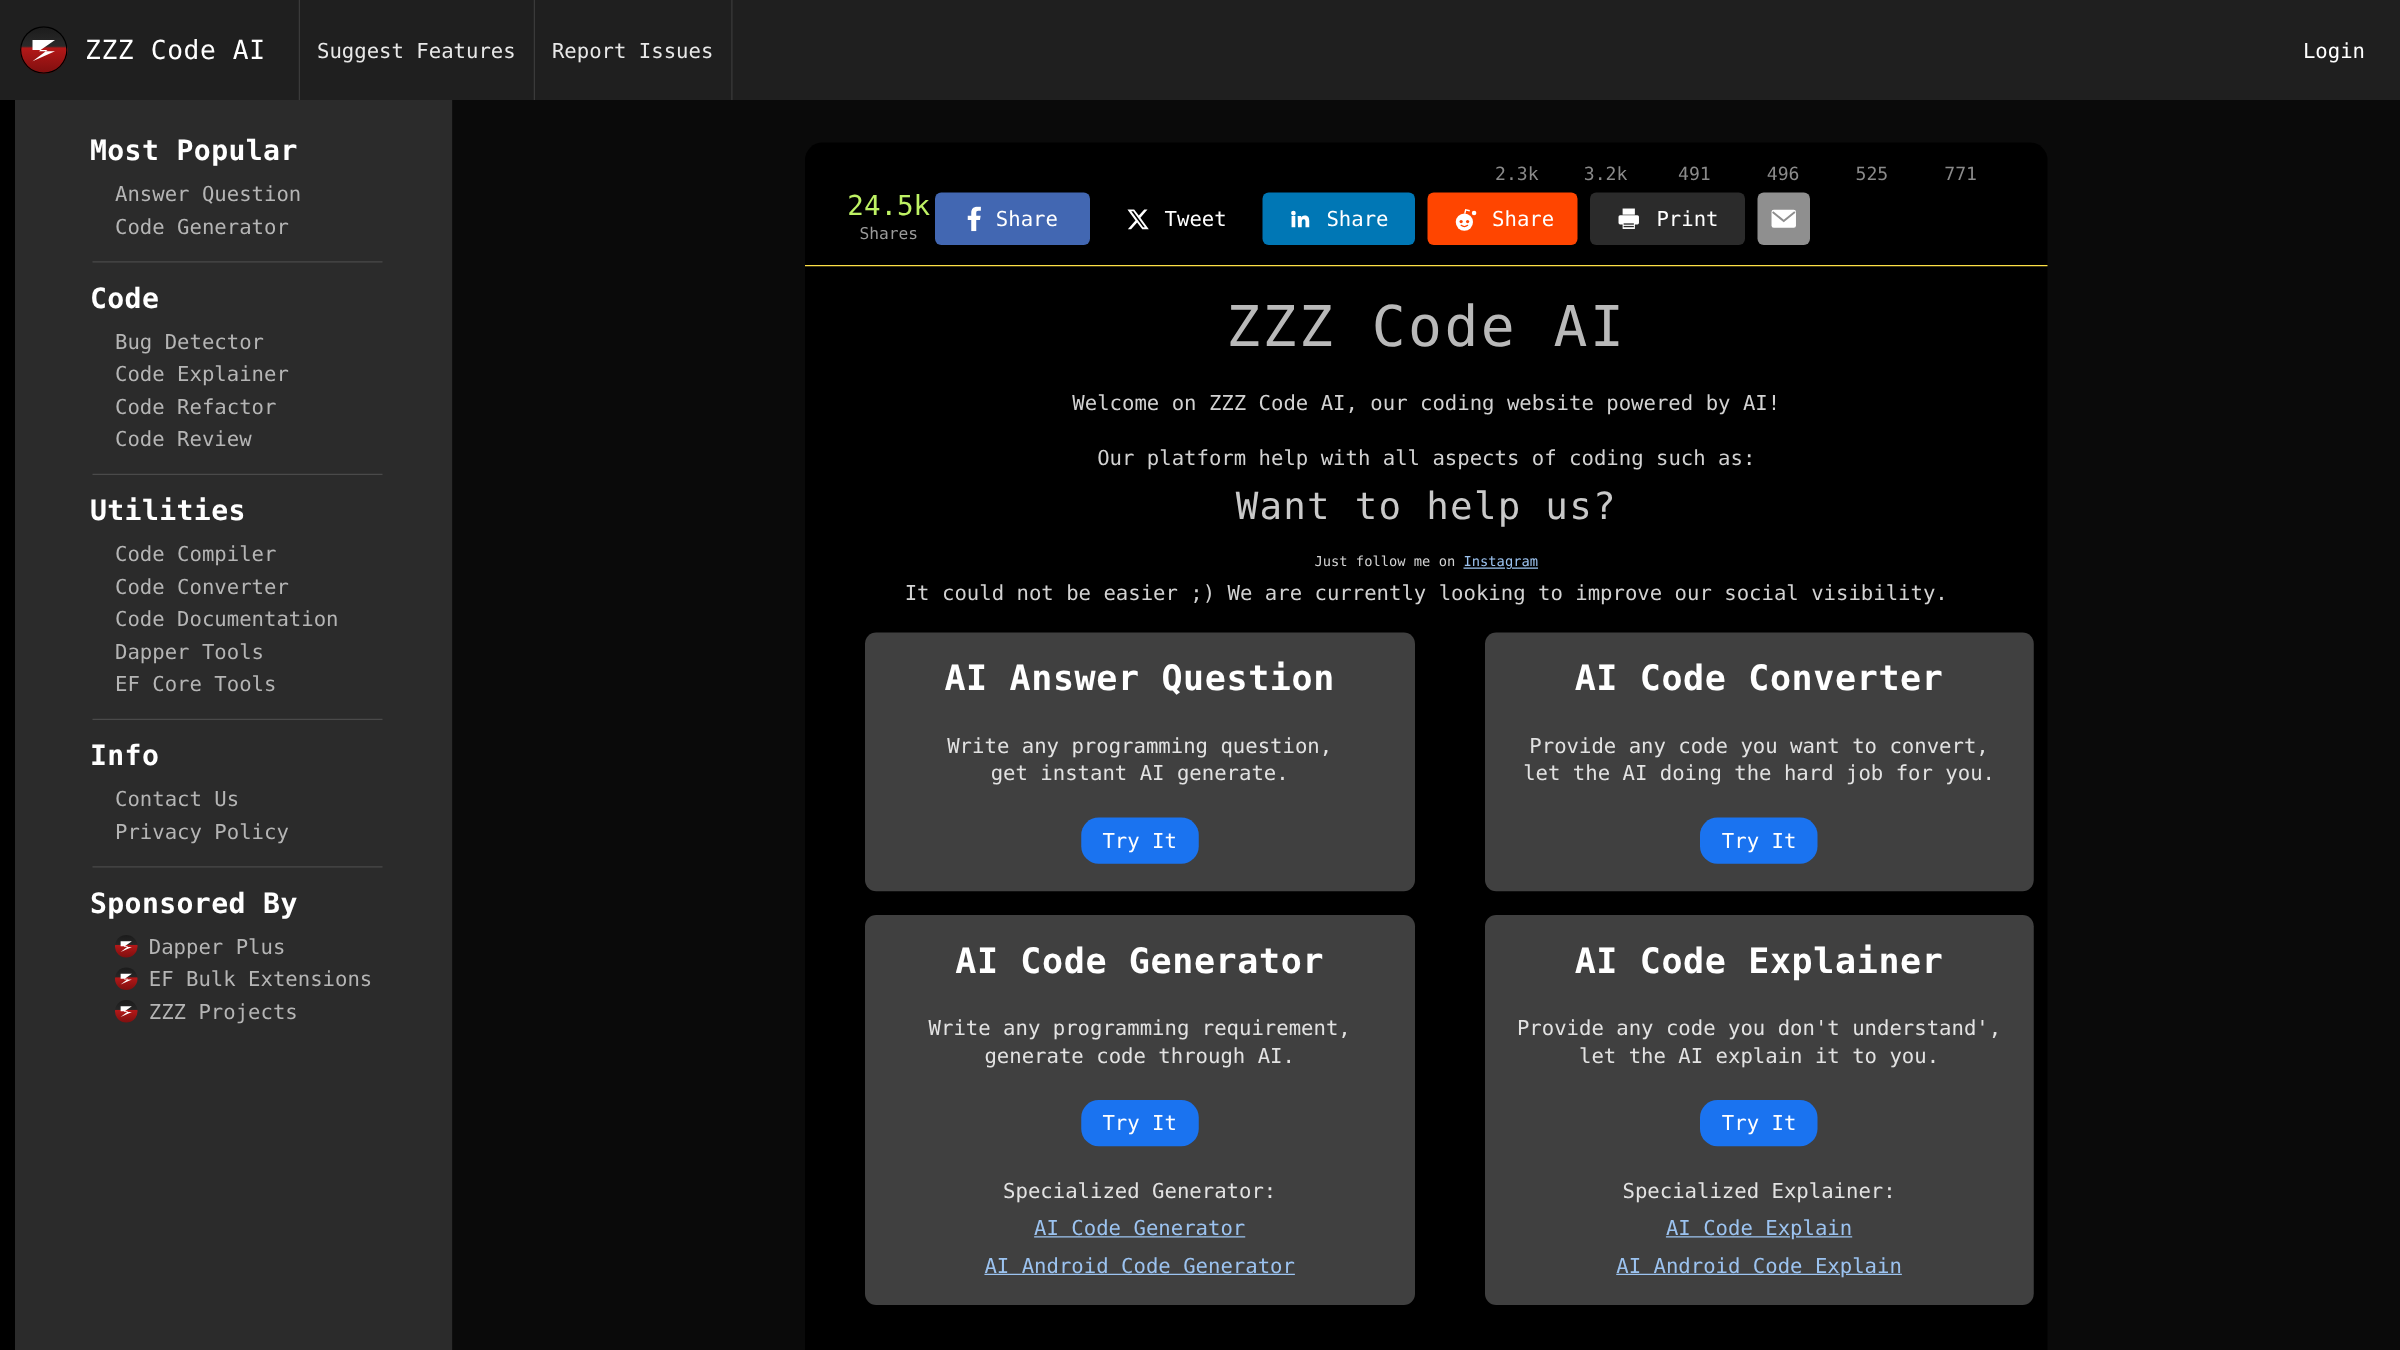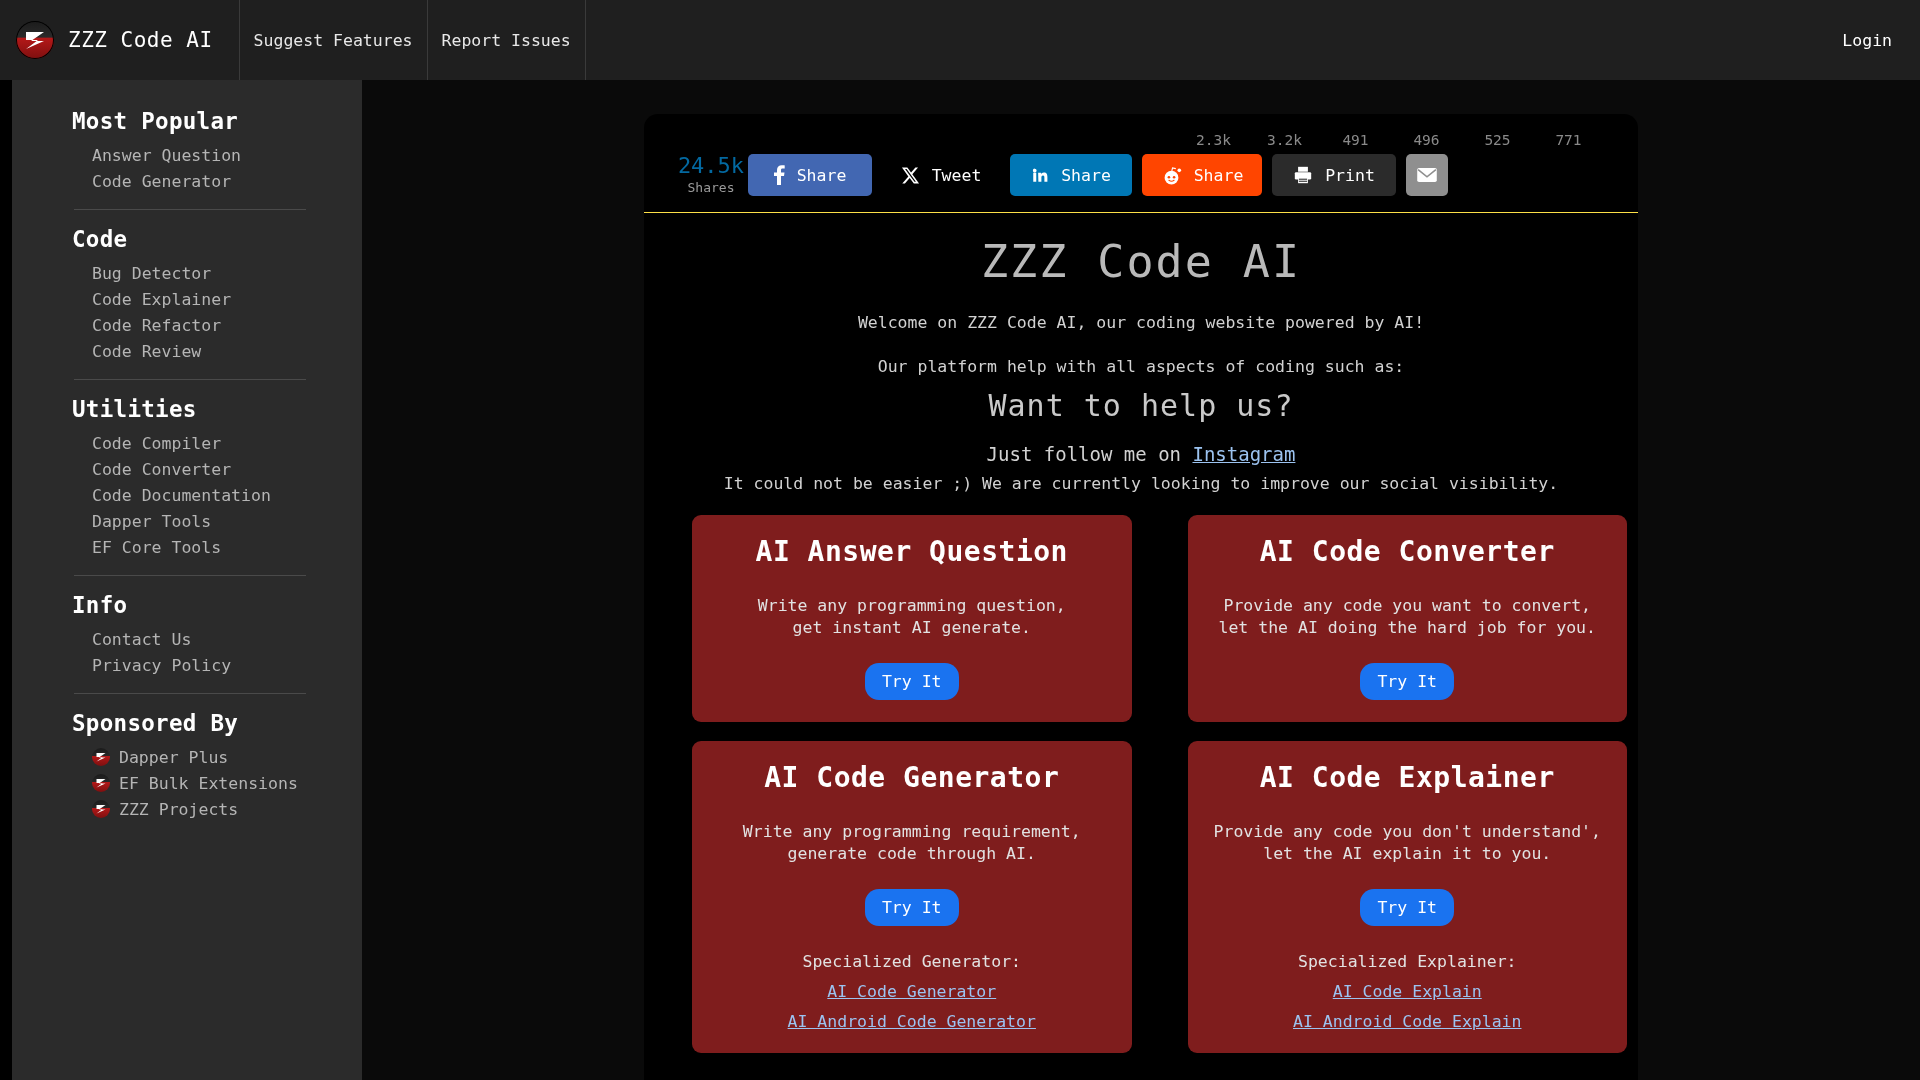--- a/index.html
+++ b/index.html
@@ -100,21 +100,21 @@
   .counts { display: flex; justify-content: flex-end; gap: 0; padding-right: 4px; }
   .count {
     color: #8a8a8a; font-size: 14.5px; width: 71px; text-align: center;
   }
   .count:first-child { margin-left: 0; }
   .share-row {
     display: flex; align-items: center; gap: 0;
     padding: 6px 0 16px 0;
   }
   .total { width: 74px; text-align: center; flex: 0 0 74px; }
-  .total-num { color: #0369a1; font-size: 22px; line-height: 1; }
+  .total-num { color: #bef264; font-size: 22px; line-height: 1; }
   .total-lbl { color: #9a9a9a; font-size: 13px; margin-top: 3px; }
   .sbtn {
     height: 42px; border-radius: 5px;
     display: flex; align-items: center; justify-content: center;
     gap: 12px; cursor: pointer; border: none;
     font-family: inherit; font-size: 16.5px; color: #fff;
     padding: 0 16px; margin-right: 10px;
   }
   .sbtn.fb { background: #4267b2; width: 124px; }
   .sbtn.tw { background: transparent; width: 118px; }
@@ -129,31 +129,31 @@
   .hero h1 {
     color: #b9b9b9; font-size: 45px; font-weight: normal;
     letter-spacing: 2px; margin-bottom: 26px;
   }
   .hero p { color: #d2d2d2; font-size: 16.5px; margin-bottom: 0; line-height: 1.1; }
   .hero .p1 { margin-bottom: 26px; }
   .hero h2 {
     color: #c9c9c9; font-size: 30px; font-weight: normal;
     letter-spacing: 1px; margin: 12px 0 20px 0;
   }
-  .hero .follow { color: #d2d2d2; font-size: 19px; margin-bottom: 9px; }
+  .hero .follow { color: #d2d2d2; font-size: 11px; margin-bottom: 9px; }
   .hero .sub { color: #d2d2d2; font-size: 16.5px; }
   a.inline-link { color: #9cc3f0; text-decoration: underline; cursor: pointer; }
 
   
   .cards {
     display: grid; grid-template-columns: 1fr 1fr;
     gap: 19px; padding: 18px 11px 0 11px;
   }
   .card {
-    background: #7f1d1d; border-radius: 9px;
+    background: #404040; border-radius: 9px;
     padding: 20px 18px 22px 18px; text-align: center; margin-left: 37px;
   }
   .card h3 {
     color: #ffffff; font-size: 28px; font-weight: bold;
     letter-spacing: .5px; margin-bottom: 27px;
   }
   .card .desc { color: #e2e2e2; font-size: 16.5px; line-height: 1.33; }
   .try {
     display: inline-block; margin-top: 24px;
     background: #1a73f0; color: #fff; border: none;

